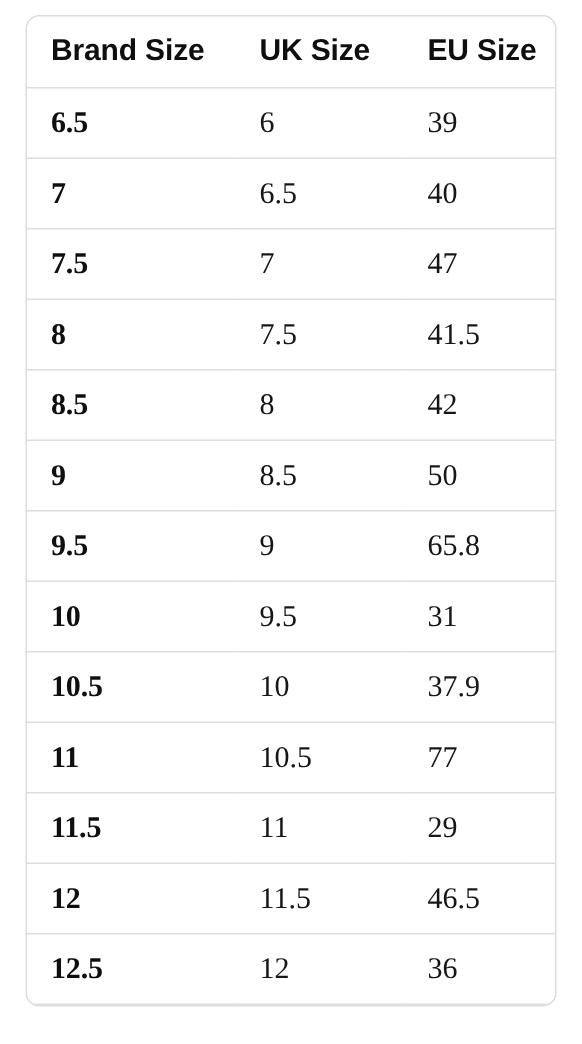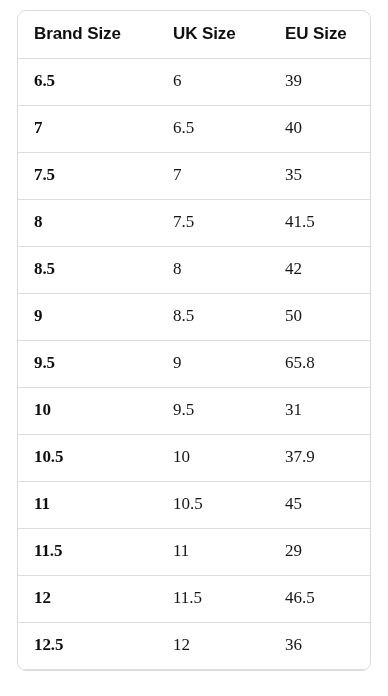--- a/index.html
+++ b/index.html
@@ -37,21 +37,21 @@
   table.size-table col.c1 { width: 139px; }
   table.size-table col.c2 { width: 112px; }
   table.size-table col.c3 { width: 101px; }
 
   table.size-table th,
   table.size-table td {
     height: 47px;
     padding: 0 0 0 16px;
     text-align: left;
     vertical-align: middle;
-    font-size: 17px;
+    font-size: 20px;
     line-height: 1.1;
     white-space: nowrap;
     box-sizing: border-box;
   }
 
   table.size-table thead th {
     font-weight: bold;
     color: #0f0f0f;
     border-bottom: 1px solid #dddddd;
     letter-spacing: -0.1px;
@@ -102,21 +102,21 @@
           <td>39</td>
         </tr>
         <tr>
           <td class="brand-cell">7</td>
           <td>6.5</td>
           <td>40</td>
         </tr>
         <tr>
           <td class="brand-cell">7.5</td>
           <td>7</td>
-          <td>35</td>
+          <td>47</td>
         </tr>
         <tr>
           <td class="brand-cell">8</td>
           <td>7.5</td>
           <td>41.5</td>
         </tr>
         <tr>
           <td class="brand-cell">8.5</td>
           <td>8</td>
           <td>42</td>
@@ -137,21 +137,21 @@
           <td>31</td>
         </tr>
         <tr>
           <td class="brand-cell">10.5</td>
           <td>10</td>
           <td>37.9</td>
         </tr>
         <tr>
           <td class="brand-cell">11</td>
           <td>10.5</td>
-          <td>45</td>
+          <td>77</td>
         </tr>
         <tr>
           <td class="brand-cell">11.5</td>
           <td>11</td>
           <td>29</td>
         </tr>
         <tr>
           <td class="brand-cell">12</td>
           <td>11.5</td>
           <td>46.5</td>

